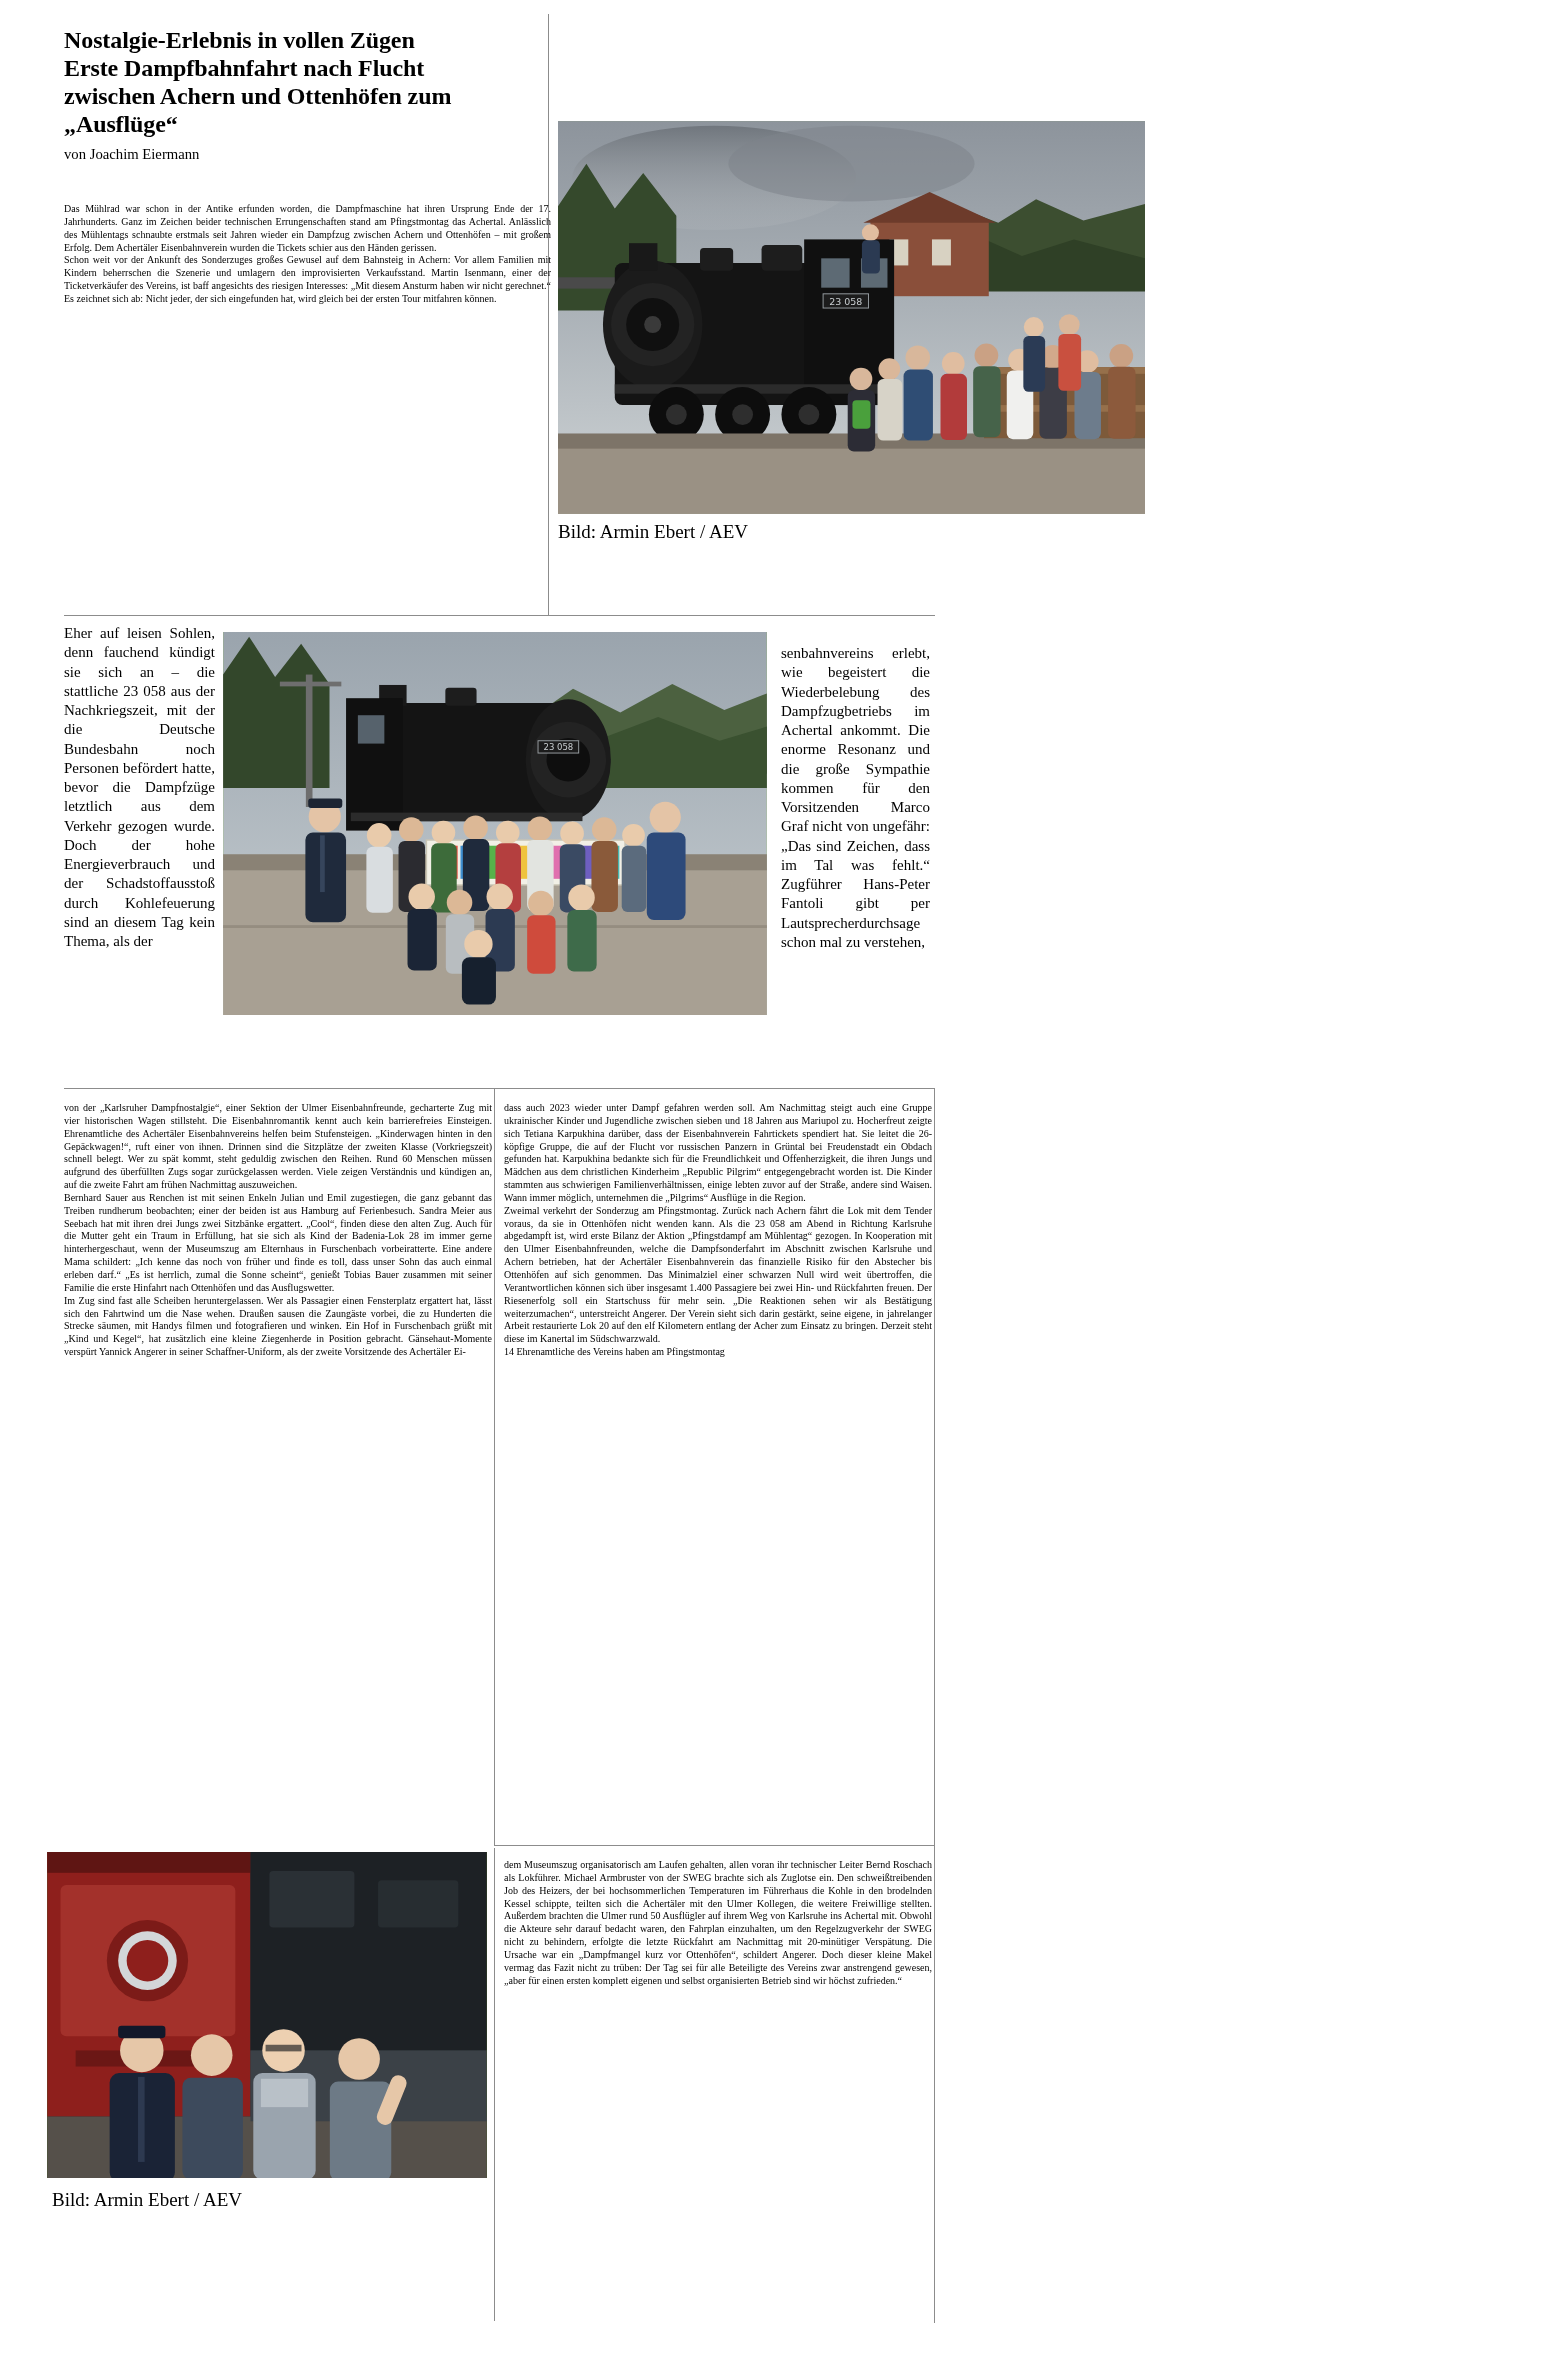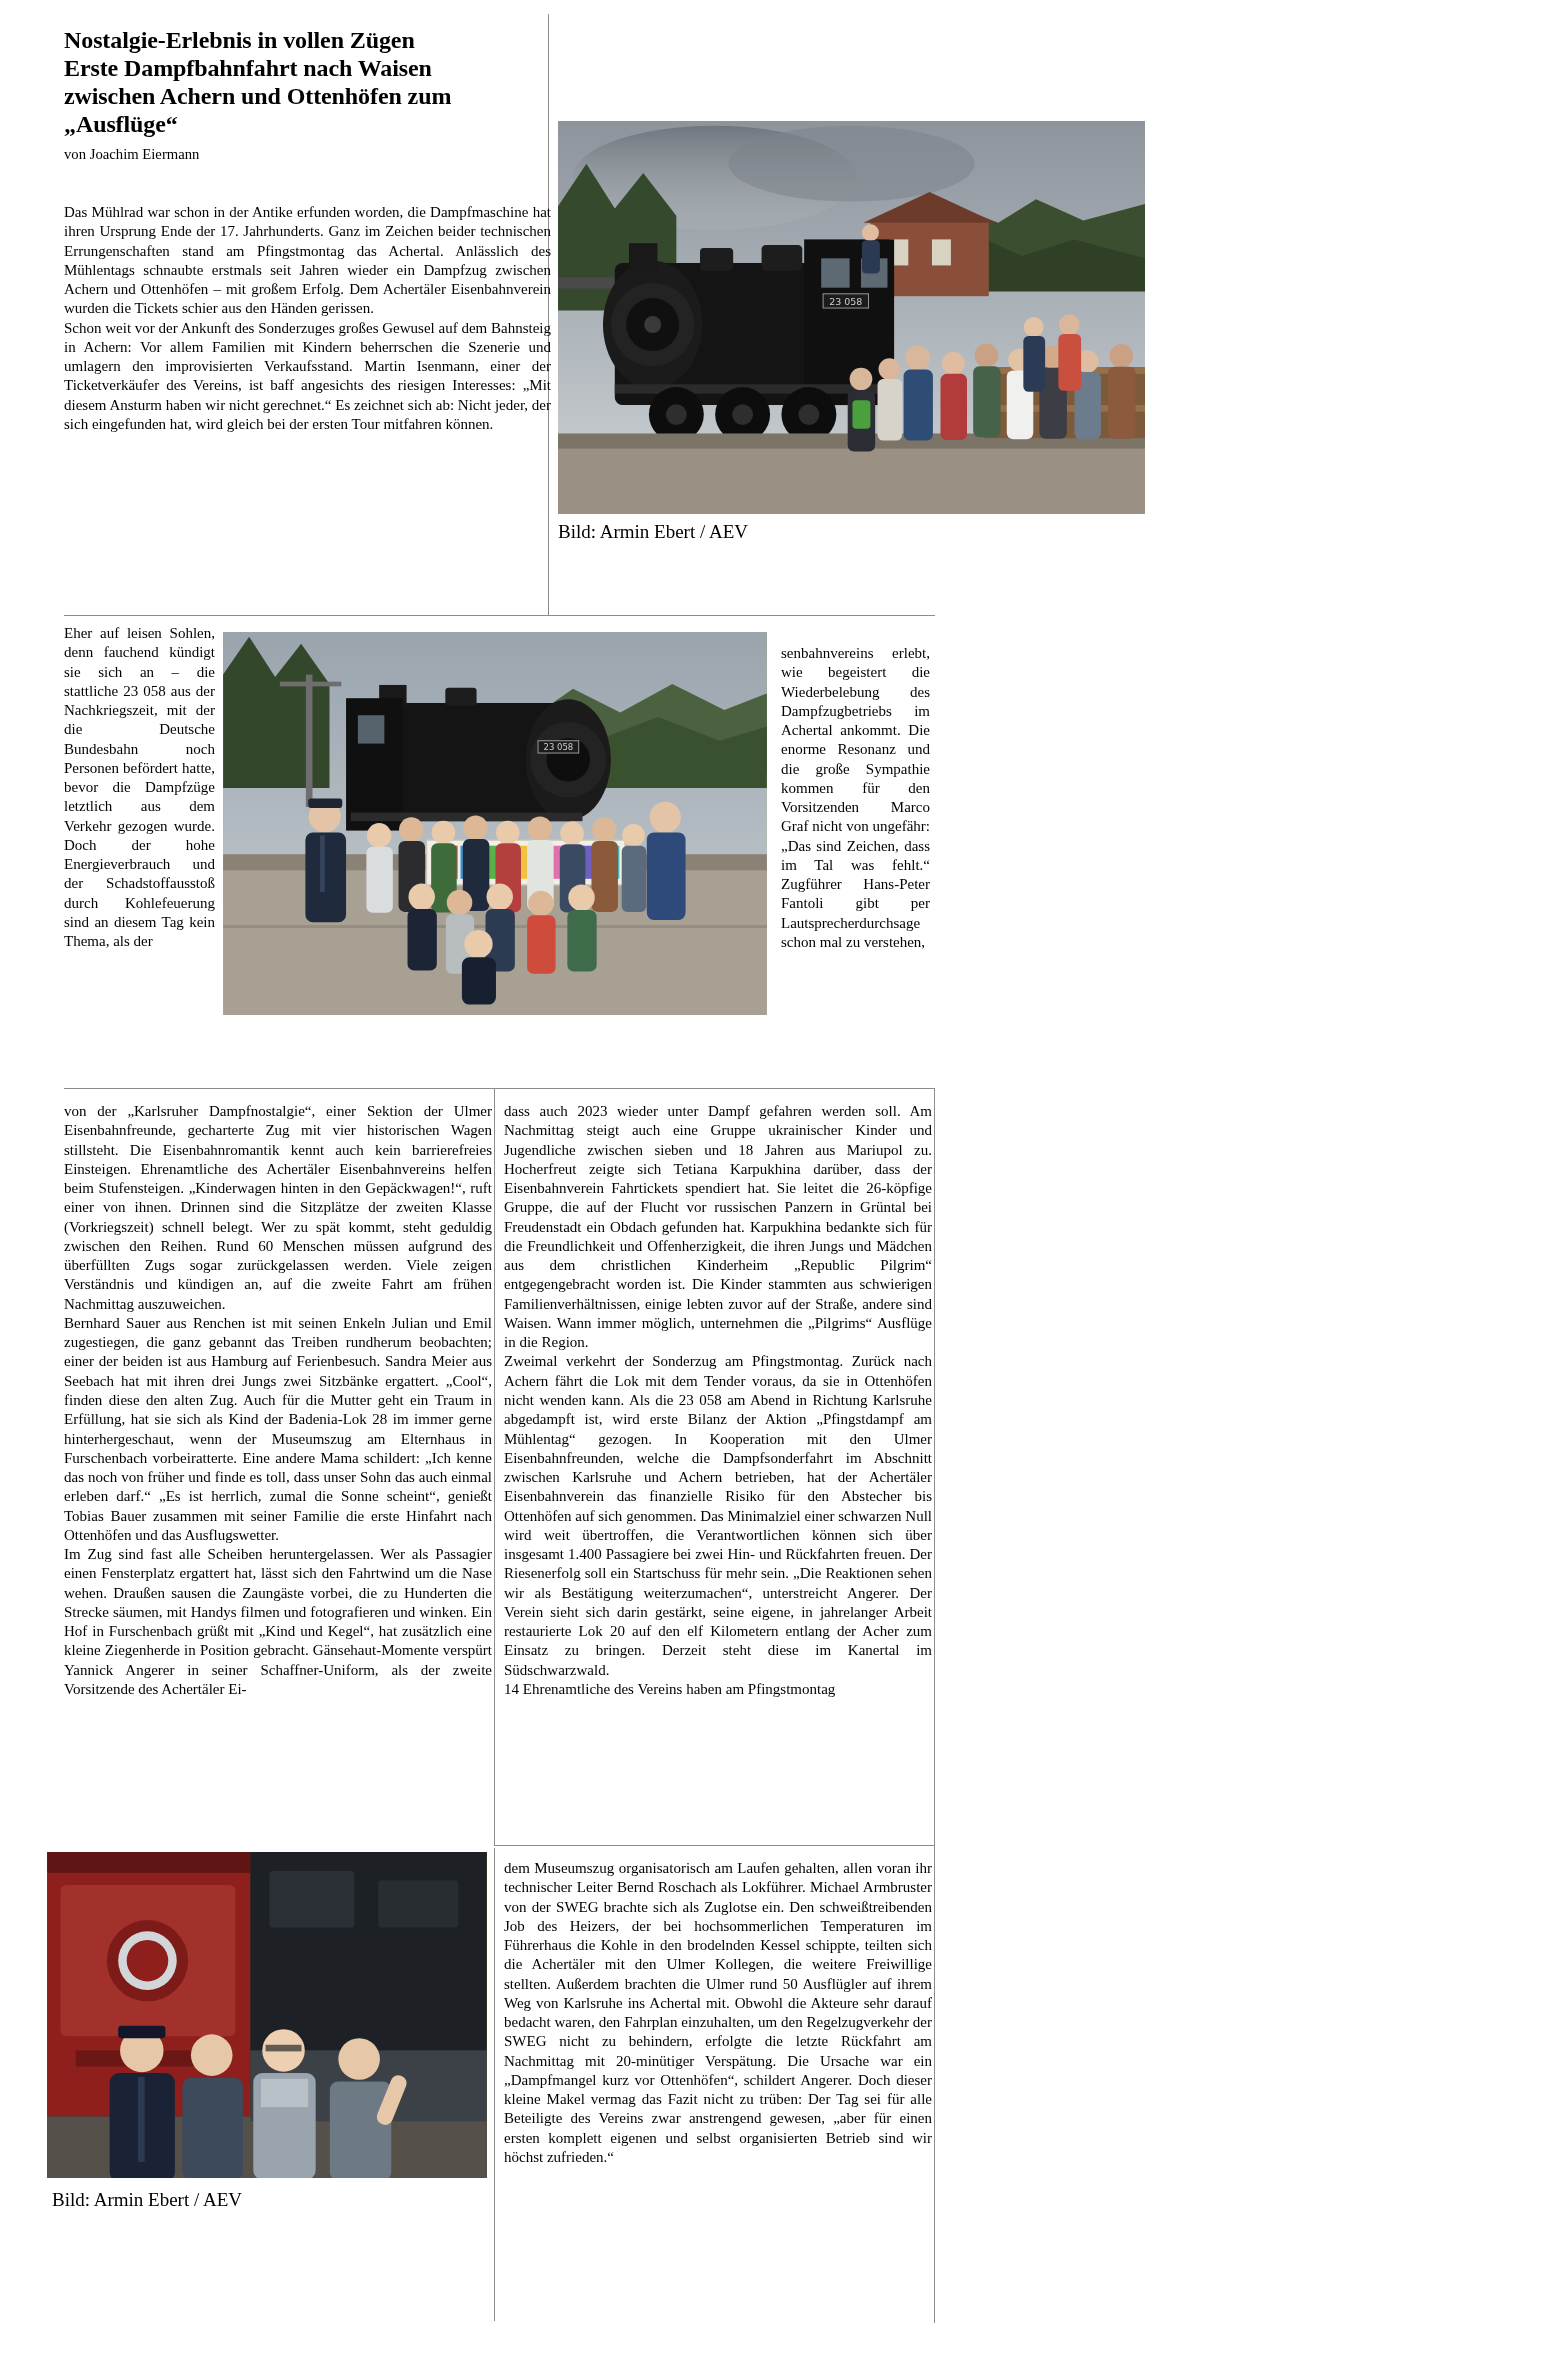--- a/index.html
+++ b/index.html
@@ -28,21 +28,21 @@
     font-weight: bold;
     font-size: 24px;
     line-height: 1.17;
     letter-spacing: -0.1px;
   }
   .byline {
     font-size: 14.7px;
     margin-top: 7.6px;
   }
   .body-col {
-    font-size: 15px;
+    font-size: 10px;
     line-height: 1.285;
     text-align: justify;
     hyphens: auto;
     -webkit-hyphens: auto;
   }
   .body-col p {
     margin: 0;
     text-indent: 0;
   }
   .narrow-col {
@@ -108,21 +108,21 @@
   <div class="vrule" style="left:548px; top:14px; height:601px;"></div>
   <div class="vrule" style="left:494px; top:1088px; height:757px;"></div>
   <div class="vrule" style="left:494px; top:1848px; height:473px;"></div>
   <div class="hrule" style="left:64px; top:615px; width:871px;"></div>
   <div class="hrule" style="left:64px; top:1088px; width:871px;"></div>
   <div class="hrule" style="left:494px; top:1845px; width:440px;"></div>
   <div class="vrule" style="left:934px; top:1088px; height:1235px;"></div>
 
   <div id="headline-block">
     <div class="headline">Nostalgie-Erlebnis in vollen Zügen</div>
-    <div class="headline">Erste Dampfbahnfahrt nach Waisen</div>
+    <div class="headline">Erste Dampfbahnfahrt nach Flucht</div>
     <div class="headline">zwischen Achern und Ottenhöfen zum</div>
     <div class="headline">„Ausflüge“</div>
     <div class="byline">von Joachim Eiermann</div>
   </div>
 
   <div id="lead-col" class="body-col">
     <p>Das Mühlrad war schon in der Antike erfunden worden, die Dampfmaschine hat ihren Ursprung Ende der 17. Jahrhunderts. Ganz im Zeichen beider technischen Errungenschaften stand am Pfingstmontag das Achertal. Anlässlich des Mühlentags schnaubte erstmals seit Jahren wieder ein Dampfzug zwischen Achern und Ottenhöfen – mit großem Erfolg. Dem Achertäler Eisenbahnverein wurden die Tickets schier aus den Händen gerissen.</p>
     <p>Schon weit vor der Ankunft des Sonderzuges großes Gewusel auf dem Bahnsteig in Achern: Vor allem Familien mit Kindern beherrschen die Szenerie und umlagern den improvisierten Verkaufsstand. Martin Isenmann, einer der Ticketverkäufer des Vereins, ist baff angesichts des riesigen Interesses: „Mit diesem Ansturm haben wir nicht gerechnet.“ Es zeichnet sich ab: Nicht jeder, der sich eingefunden hat, wird gleich bei der ersten Tour mitfahren können.</p>
   </div>
 

